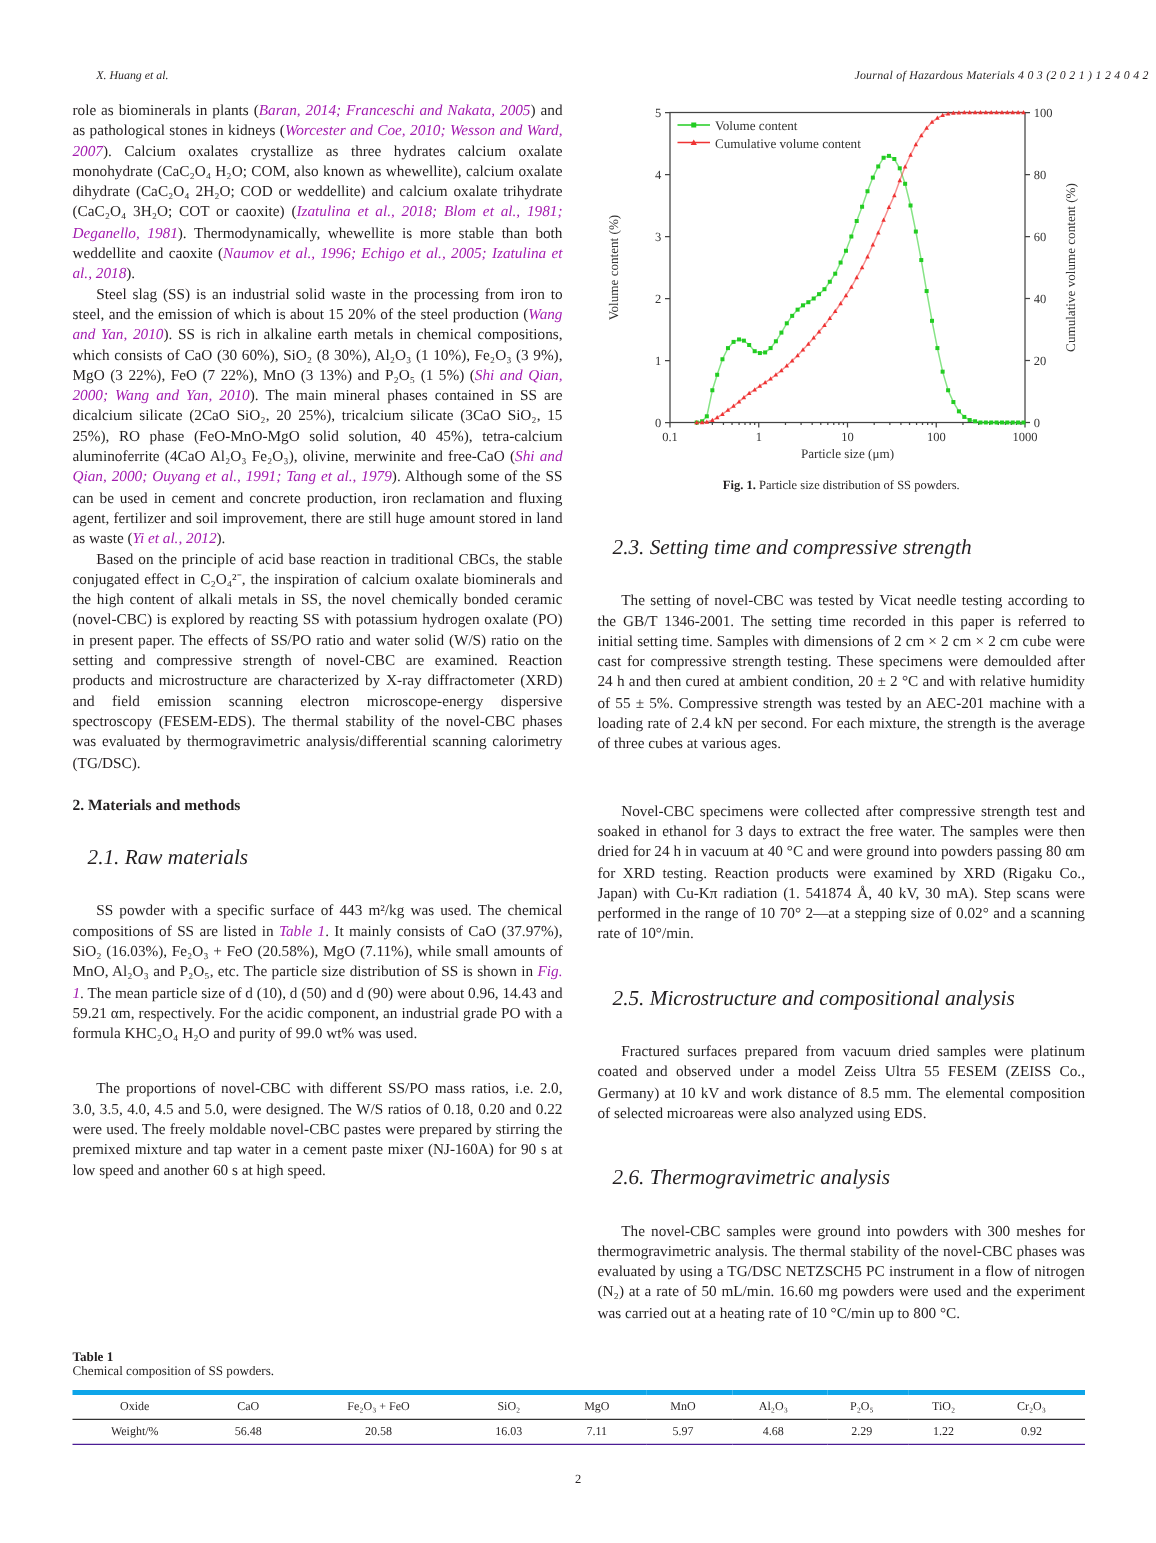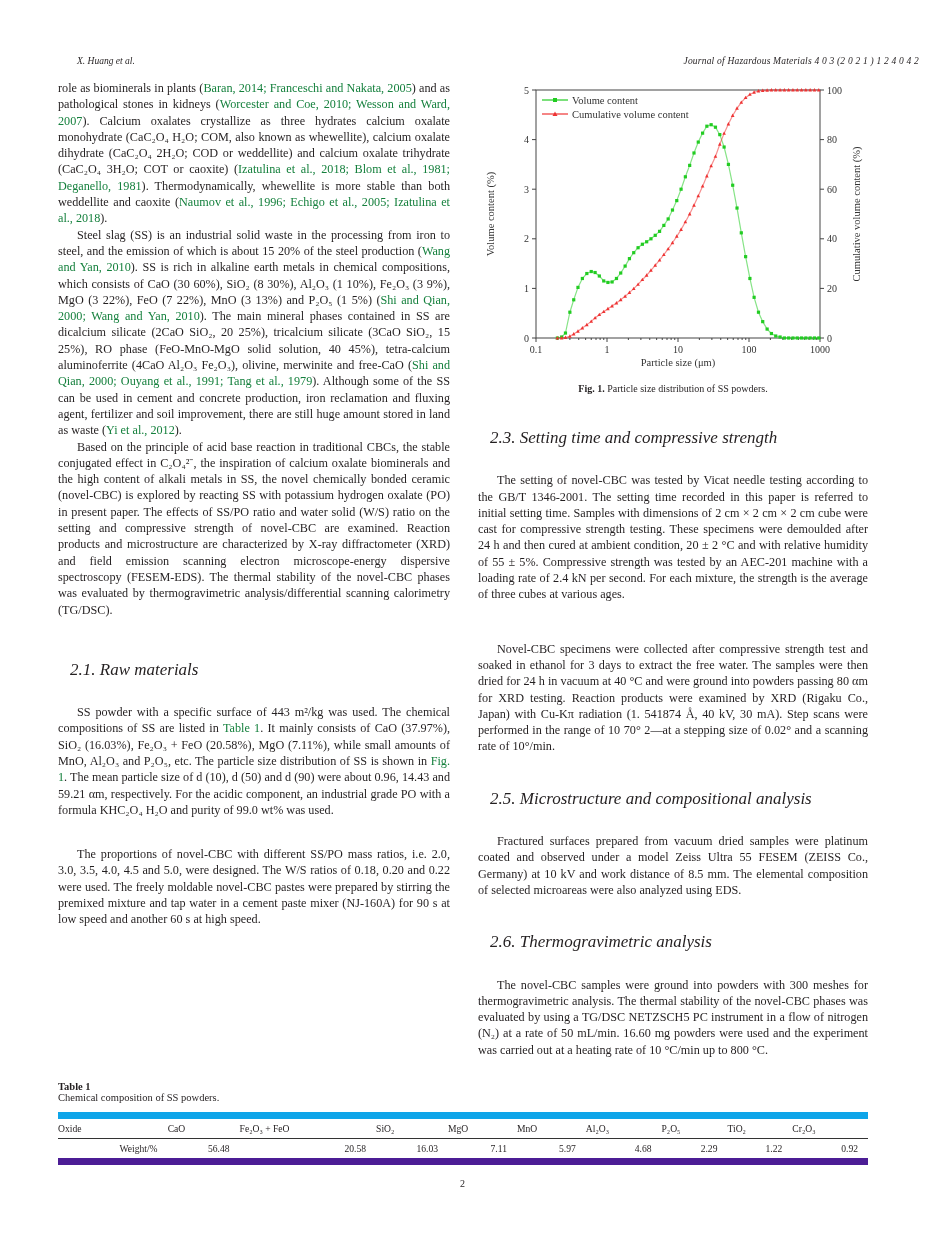--- a/index.html
+++ b/index.html
@@ -6,45 +6,46 @@
   body { width:925px; height:1234px; position:relative; overflow:hidden;
          font-family:"DejaVu Serif","Liberation Serif",serif; color:#231f20; }
   .hdr { position:absolute; top:56px; font-size:9.5px; font-style:italic; font-family:"Liberation Serif",serif;margin-left:19px; }
   .hdr.left { left:58px; }
   .hdr.right { right:6px; letter-spacing:0.2px; }
   .col { position:absolute; font-family:"Liberation Serif",serif; font-size:12.2px; line-height:16.3px; text-align:justify; }
   .col.left { left:58px; width:392px; top:80px; }
   .col.right { left:478px; width:390px; }
   p { margin:0; }
   p.ind { text-indent:19px; }
-  .cite { color:#15803d; }
+  .cite { color:#a21caf;font-style:italic; }
   h2 { font-size:12.4px; font-weight:bold; margin:0; font-family:"Liberation Serif",serif; }
   h3 { font-size:17px; font-style:italic; font-weight:normal; margin:12px; font-family:"Liberation Serif",serif; } .gap14 { height:14px; } .gap18 { height:18px; } .gap24 { height:24px; }
   .figwrap { position:absolute; left:478px; top:80px; width:390px; height:300px; }
   .figcap { position:absolute; left:478px; width:390px; top:383px; text-align:center; font-size:10px; font-family:"Liberation Serif",serif; }
   .figcap b { font-weight:bold; }
   .tbl-title { position:absolute; left:58px; top:1081px; font-size:10.5px; font-family:"Liberation Serif",serif; }
   .tbl-title b { display:block; font-weight:bold; }
   table { position:absolute; left:58px; top:1112px; width:810px; border-collapse:collapse; font-size:9.6px; font-family:"Liberation Serif",serif; }
-  table th { font-weight:normal; text-align:left; padding:4px 10px 4px 0; border-top:7px solid #0ea5e9; border-bottom:1px solid #333; }
-  table td { text-align:right; padding:4px 10px 4px 0; border-bottom:7px solid #4c1d95; }
+  table th { font-weight:normal; text-align:center; padding:4px 10px 4px 0; border-top:4px solid #0ea5e9; border-bottom:1px solid #333; }
+  table td { text-align:center; padding:4px 10px 4px 0; border-bottom:1px solid #4c1d95; }
   .pagenum { position:absolute; top:1178px; left:0; width:925px; text-align:center; font-size:10px; font-family:"Liberation Serif",serif; }
   svg text { font-family:"Liberation Serif",serif; fill:#333; }
 </style>
 </head>
 <body>
 
 <div class="hdr left">X. Huang et al.</div>
 <div class="hdr right">Journal of Hazardous Materials 4 0 3  (2 0 2 1 ) 1 2 4 0 4 2</div>
 
 <div class="col left">
   <p><span>role as biominerals in plants (</span><span class="cite">Baran, 2014; Franceschi and Nakata, 2005</span><span>) and as pathological stones in kidneys (</span><span class="cite">Worcester and Coe, 2010; Wesson and Ward, 2007</span><span>). Calcium oxalates crystallize as three hydrates  calcium oxalate monohydrate (CaC₂O₄ H₂O; COM, also known as whewellite), calcium oxalate dihydrate (CaC₂O₄ 2H₂O; COD or weddellite) and calcium oxalate trihydrate (CaC₂O₄ 3H₂O; COT or caoxite) (</span><span class="cite">Izatulina et al., 2018; Blom et al., 1981; Deganello, 1981</span><span>). Thermodynamically, whewellite is more stable than both weddellite and caoxite (</span><span class="cite">Naumov et al., 1996; Echigo et al., 2005; Izatulina et al., 2018</span><span>).</span></p>
   <p class="ind"><span>Steel slag (SS) is an industrial solid waste in the processing from iron to steel, and the emission of which is about 15  20% of the steel production (</span><span class="cite">Wang and Yan, 2010</span><span>). SS is rich in alkaline earth metals in chemical compositions, which consists of CaO (30  60%), SiO₂ (8  30%), Al₂O₃ (1  10%), Fe₂O₃ (3  9%), MgO (3  22%), FeO (7  22%), MnO (3  13%) and P₂O₅ (1  5%) (</span><span class="cite">Shi and Qian, 2000; Wang and Yan, 2010</span><span>). The main mineral phases contained in SS are dicalcium silicate (2CaO SiO₂, 20  25%), tricalcium silicate (3CaO SiO₂, 15  25%), RO phase (FeO-MnO-MgO solid solution, 40  45%), tetra-calcium aluminoferrite (4CaO Al₂O₃ Fe₂O₃), olivine, merwinite and free-CaO (</span><span class="cite">Shi and Qian, 2000; Ouyang et al., 1991; Tang et al., 1979</span><span>). Although some of the SS can be used in cement and concrete production, iron reclamation and fluxing agent, fertilizer and soil improvement, there are still huge amount stored in land as waste (</span><span class="cite">Yi et al., 2012</span><span>).</span></p>
   <p class="ind"><span>Based on the principle of acid  base reaction in traditional CBCs, the stable conjugated effect in C₂O₄²⁻, the inspiration of calcium oxalate biominerals and the high content of alkali metals in SS, the novel chemically bonded ceramic (novel-CBC) is explored by reacting SS with potassium hydrogen oxalate (PO) in present paper. The effects of SS/PO ratio and water solid (W/S) ratio on the setting and compressive strength of novel-CBC are examined. Reaction products and microstructure are characterized by X-ray diffractometer (XRD) and field emission scanning electron microscope-energy dispersive spectroscopy (FESEM-EDS). The thermal stability of the novel-CBC phases was evaluated by thermogravimetric analysis/differential scanning calorimetry (TG/DSC).</span></p>
   <div class="gap18"></div>
+  <h2>2.  Materials and methods</h2>
   <div class="gap14"></div>
   <h3>2.1.  Raw materials</h3>
   <div class="gap14"></div>
   <p class="ind"><span>SS powder with a specific surface of 443 m²/kg was used. The chemical compositions of SS are listed in </span><span class="cite">Table 1</span><span>. It mainly consists of CaO (37.97%), SiO₂ (16.03%), Fe₂O₃ + FeO (20.58%), MgO (7.11%), while small amounts of MnO, Al₂O₃ and P₂O₅, etc. The particle size distribution of SS is shown in </span><span class="cite">Fig. 1</span><span>. The mean particle size of d (10), d (50) and d (90) were about 0.96, 14.43 and 59.21 αm, respectively. For the acidic component, an industrial grade PO with a formula KHC₂O₄ H₂O and purity of 99.0 wt% was used.</span></p>
   <div class="gap14"></div>
   <div class="gap14"></div>
   <p class="ind"><span>The proportions of novel-CBC with different SS/PO mass ratios, i.e. 2.0, 3.0, 3.5, 4.0, 4.5 and 5.0, were designed. The W/S ratios of 0.18, 0.20 and 0.22 were used. The freely moldable novel-CBC pastes were prepared by stirring the premixed mixture and tap water in a cement paste mixer (NJ-160A) for 90 s at low speed and another 60 s at high speed.</span></p>
 </div>
 
 <div class="figwrap">

